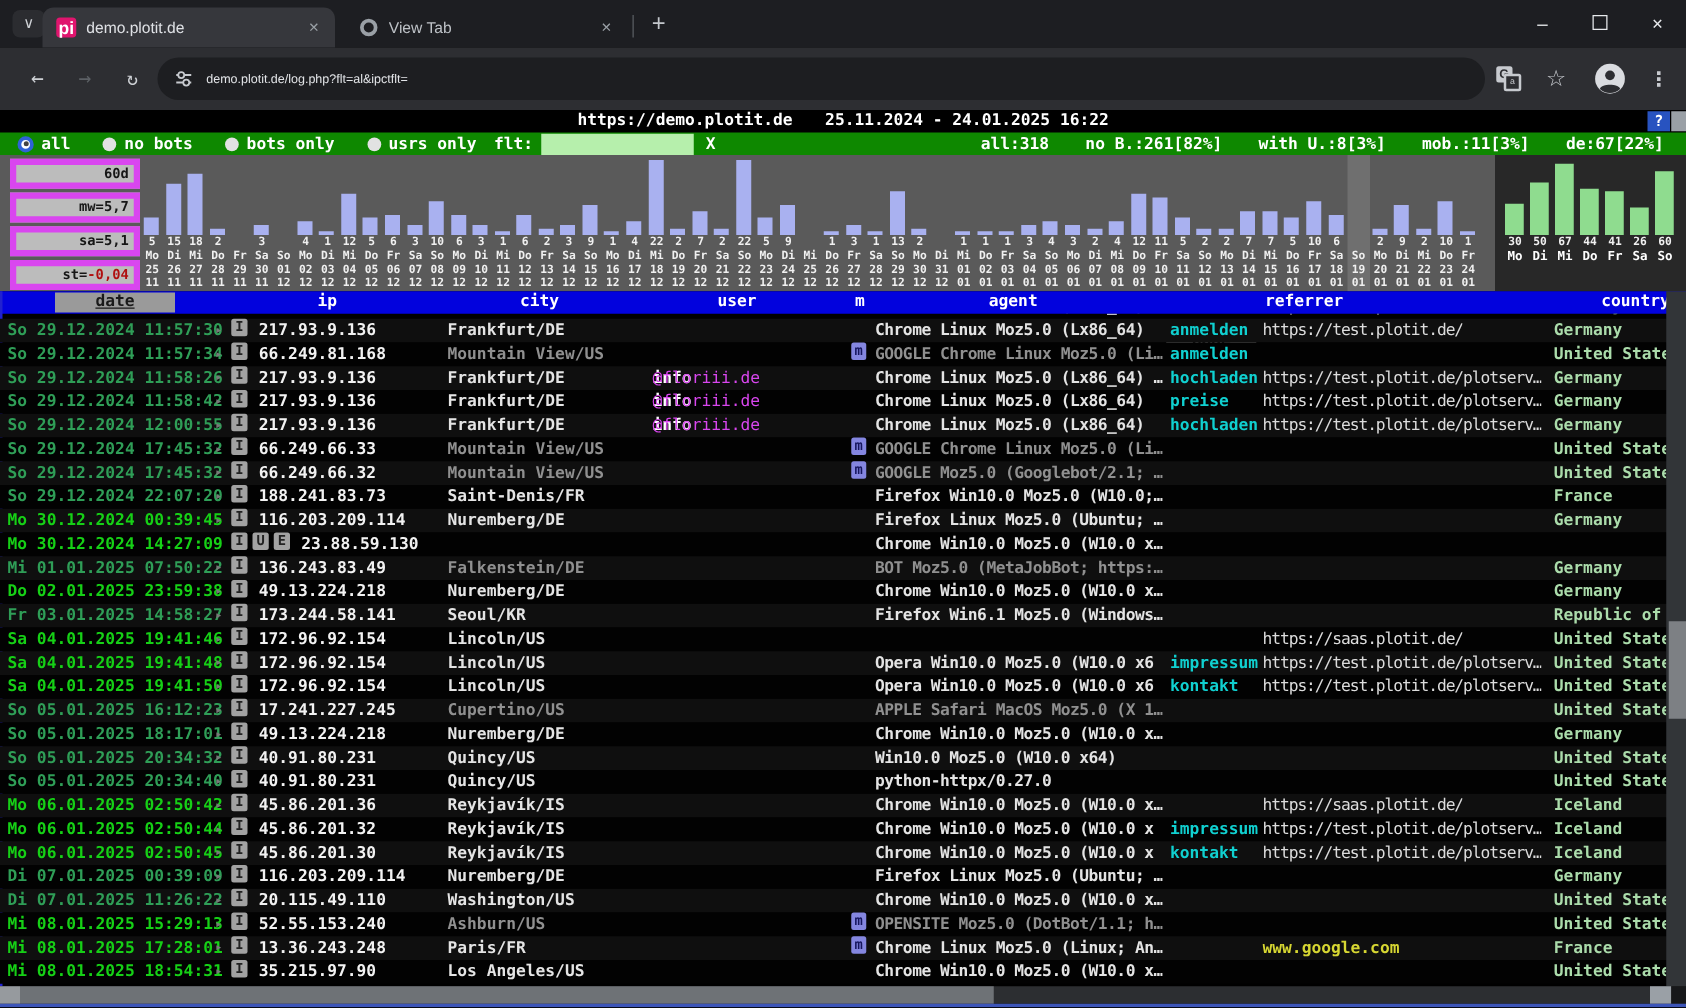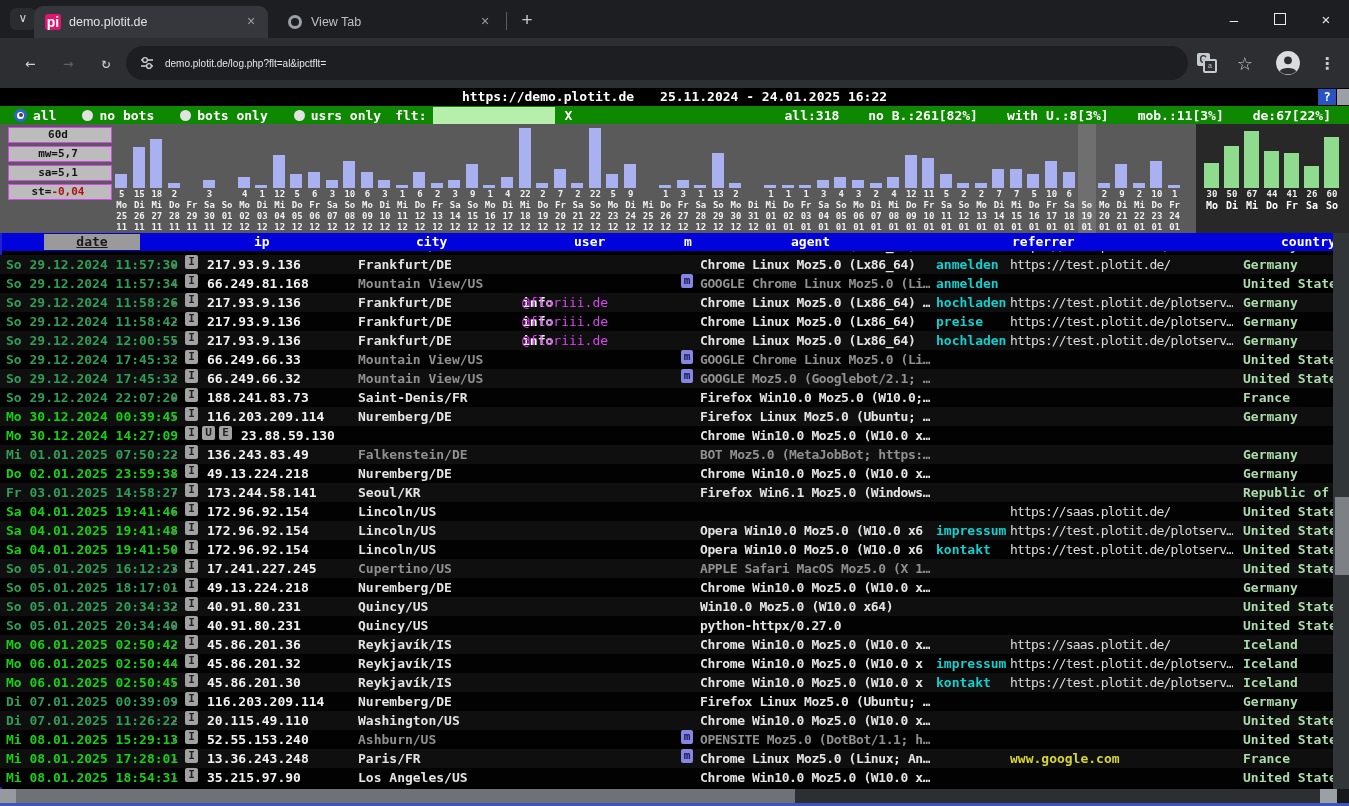--- a/index.html
+++ b/index.html
@@ -55,22 +55,22 @@
   .radio.sel{background:#fff;border:3px solid #2f62d8;width:13px;height:13px;}
   .radio.sel::after{content:'';position:absolute;inset:1.5px;border-radius:50%;background:#444;}
   #fltlabel{margin-left:14px;}
   #fltinput{margin-left:6px;width:118px;height:15px;border:none;background:var(--filter-input);outline:none;}
   #fltclear{margin-left:10px;}
   #filterstats{margin-left:auto;display:flex;gap:29px;padding-right:18px;}
 
   
   #chart{left:0;top:124px;width:1349px;height:109px;background:var(--chart-bg);}
   #sideboxes{position:absolute;left:8px;top:3px;width:104px;}
-  .sbox{height:14px;background:#bcbcbc;border:1px solid #d946ef;margin-bottom:3px;
-        color:#161616;font-size:11px;font-weight:bold;text-align:center;padding-right:4px;line-height:13px;}
+  .sbox{height:14px;background:#bcbcbc;border:5px solid #d946ef;margin-bottom:3px;
+        color:#161616;font-size:11px;font-weight:bold;text-align:right;padding-right:4px;line-height:13px;}
   .sbox .neg{color:#b01010;}
   #daily{position:absolute;left:113px;top:0;height:109px;display:flex;}
   .dcol{position:relative;width:17.56px;height:109px;}
   .dcol.hl{background:#6f6f6f;}
   .dcol .bar{position:absolute;bottom:45px;left:2px;width:12px;background:var(--bar-blue);}
   .lbls{position:absolute;top:65px;left:0;right:0;text-align:center;color:#f0f0f0;
         font-size:9px;font-weight:bold;}
   .lbls div{height:11px;line-height:11px;}
   #weekly{position:absolute;left:1196px;top:0;width:153px;height:109px;background:var(--weekly-bg);display:flex;padding-left:6px;box-sizing:border-box;}
   .wcol{position:relative;width:20px;height:109px;}

